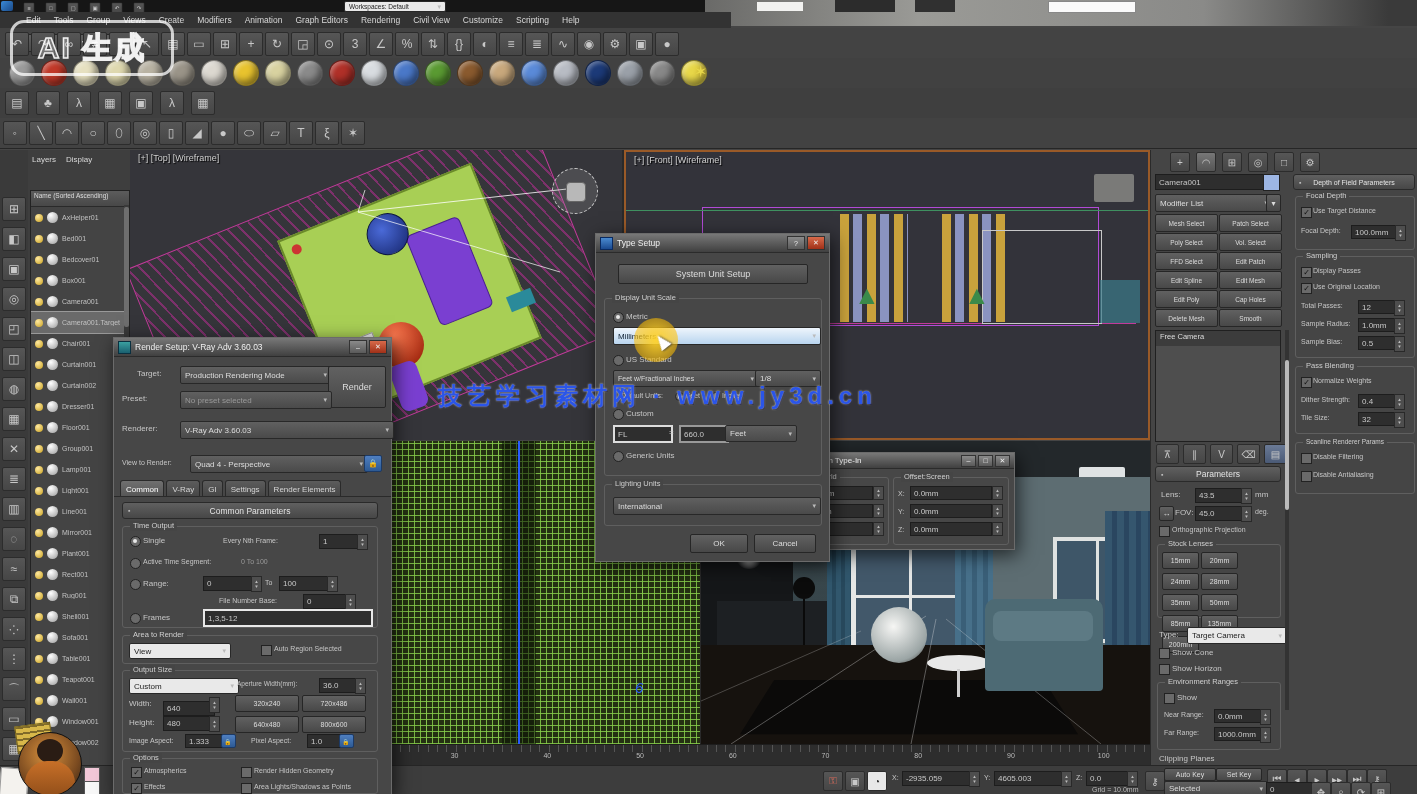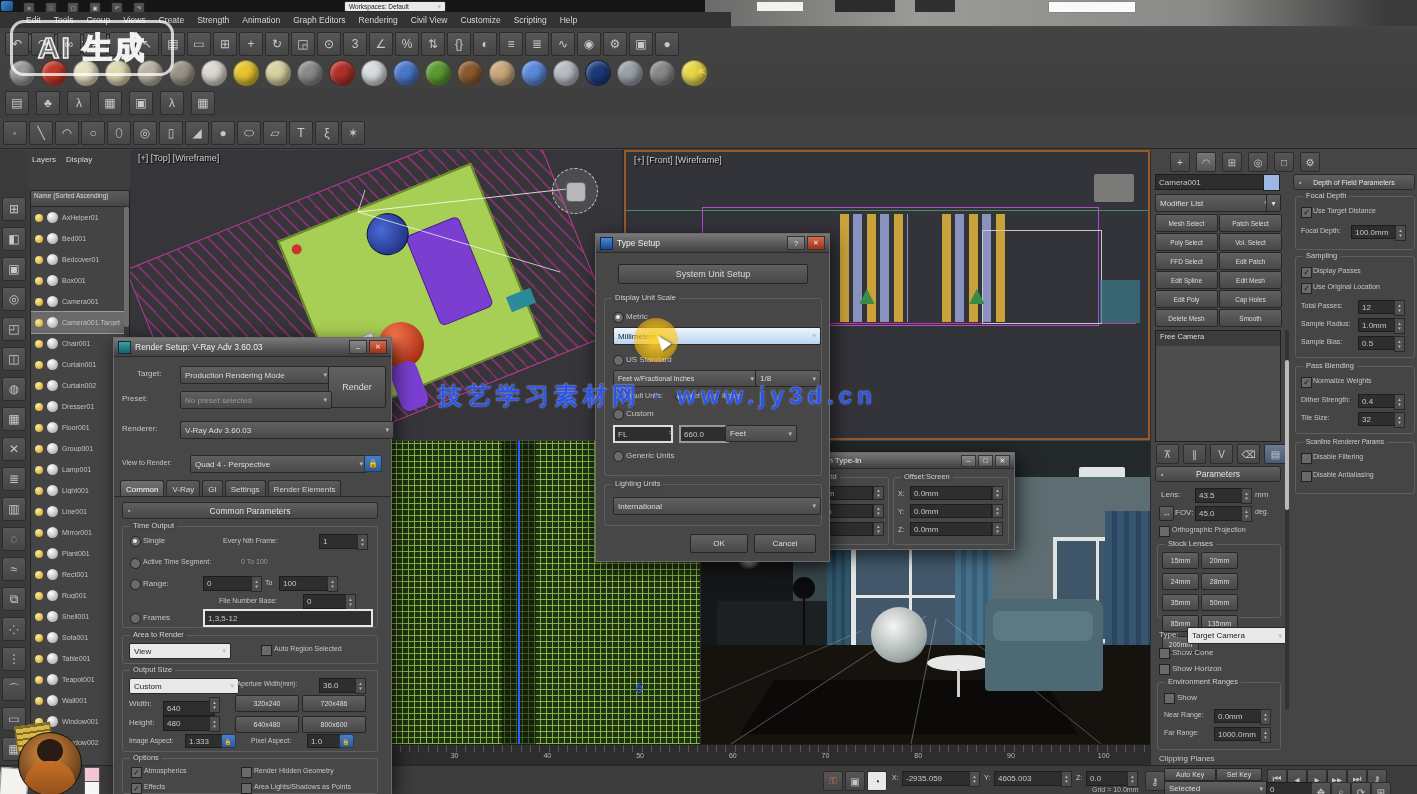--- a/index.html
+++ b/index.html
@@ -79,21 +79,21 @@
     <span class="abs" style="left:210px;top:0;width:40px;height:12px;background:#303030;"></span>
   </div>
 
   <div class="abs" style="left:0;top:12px;width:705px;height:16px;background:#333;display:flex;gap:13px;padding-left:26px;align-items:center;">
 
   <span class="mi">Edit</span>
       <span class="mi">Tools</span>
       <span class="mi">Group</span>
       <span class="mi">Views</span>
       <span class="mi">Create</span>
-      <span class="mi">Strength</span>
+      <span class="mi">Modifiers</span>
       <span class="mi">Animation</span>
       <span class="mi">Graph Editors</span>
       <span class="mi">Rendering</span>
       <span class="mi">Civil View</span>
       <span class="mi">Customize</span>
       <span class="mi">Scripting</span>
       <span class="mi">Help</span>
     </div>
 
   <div class="abs" style="left:0;top:28px;width:1417px;height:30px;background:#434343;border-bottom:1px solid #2a2a2a;display:flex;align-items:center;padding-left:4px;">

